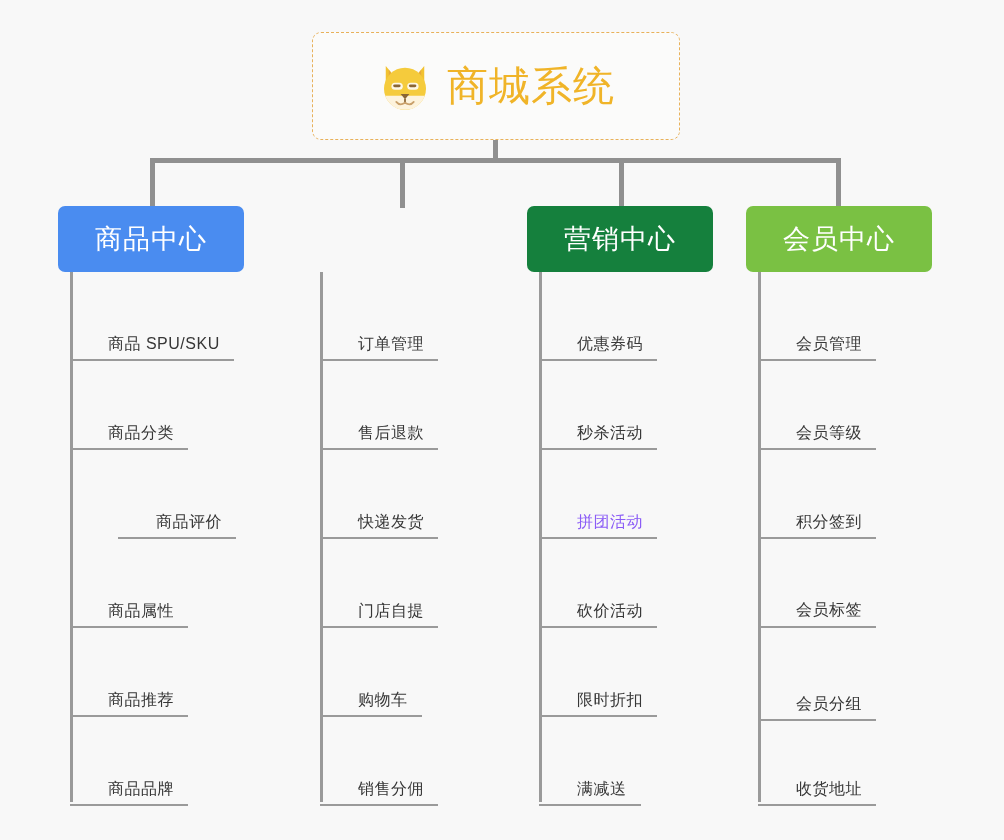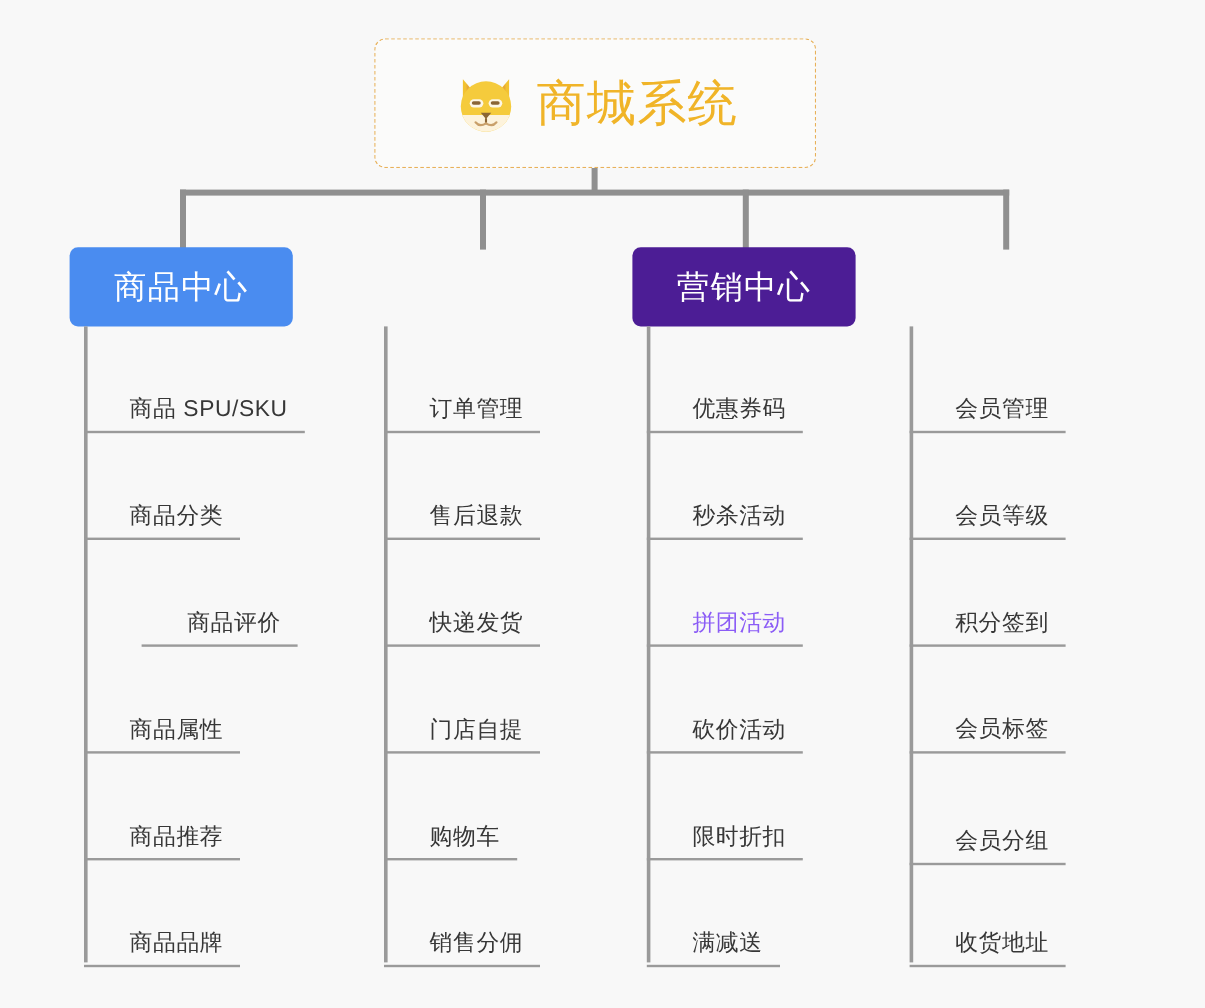--- a/index.html
+++ b/index.html
@@ -102,21 +102,21 @@
     display: flex;
     align-items: flex-end;
   }
   .leaf-underline {
     border-bottom: 2.5px solid #9a9a9a;
     padding: 0 14px 6px 38px;
     box-sizing: border-box;
     white-space: nowrap;
   }
   .leaf-label {
-    font-size: 19px;
+    font-size: 16px;
     line-height: 1.15;
     color: #373737;
     letter-spacing: 0.5px;
     white-space: nowrap;
     margin-top: 12px;
   }
 </style>
 </head>
 <body>
 
@@ -148,22 +148,25 @@
   <div class="conn conn-v" style="left: 493px; top: 140px; width: 5px; height: 22px; background: rgb(144, 144, 144);"></div>
   <div class="conn conn-h" style="left: 150px; top: 158px; width: 691px; height: 5px; background: rgb(144, 144, 144);"></div>
   <div class="conn conn-v" style="left: 150px; top: 158px; height: 50px; background: rgb(144, 144, 144);"></div>
   <div class="conn conn-v" style="left: 400px; top: 158px; height: 50px; background: rgb(144, 144, 144);"></div>
   <div class="conn conn-v" style="left: 619px; top: 158px; height: 50px; background: rgb(144, 144, 144);"></div>
   <div class="conn conn-v" style="left: 836px; top: 158px; height: 50px; background: rgb(144, 144, 144);"></div>
 
   <div class="cat-box" style="left: 58px; background: rgb(74, 140, 240);">
     <span class="cat-label">商品中心</span>
   </div>
-  <div class="cat-box" style="left: 527px; background: #4c1d95;">
+  <div class="cat-box" style="left: 527px; background: #15803d;">
     <span class="cat-label">营销中心</span>
+  </div>
+  <div class="cat-box" style="left: 746px; background: rgb(122, 193, 67);">
+    <span class="cat-label">会员中心</span>
   </div>
 
   <div class="leaf-col" style="left:70px;">
     <div class="leaf-spine" style="background: rgb(154, 154, 154);"></div>
   <div class="leaf-item" style="top: 0px;">
         <div class="leaf-underline" style="border-bottom-color: rgb(154, 154, 154);"><span class="leaf-label" style="color: rgb(55, 55, 55);">商品 SPU/SKU</span></div>
       </div>
       <div class="leaf-item" style="top: 89px;">
         <div class="leaf-underline" style="border-bottom-color: rgb(154, 154, 154);"><span class="leaf-label" style="color: rgb(55, 55, 55);">商品分类</span></div>
       </div>

